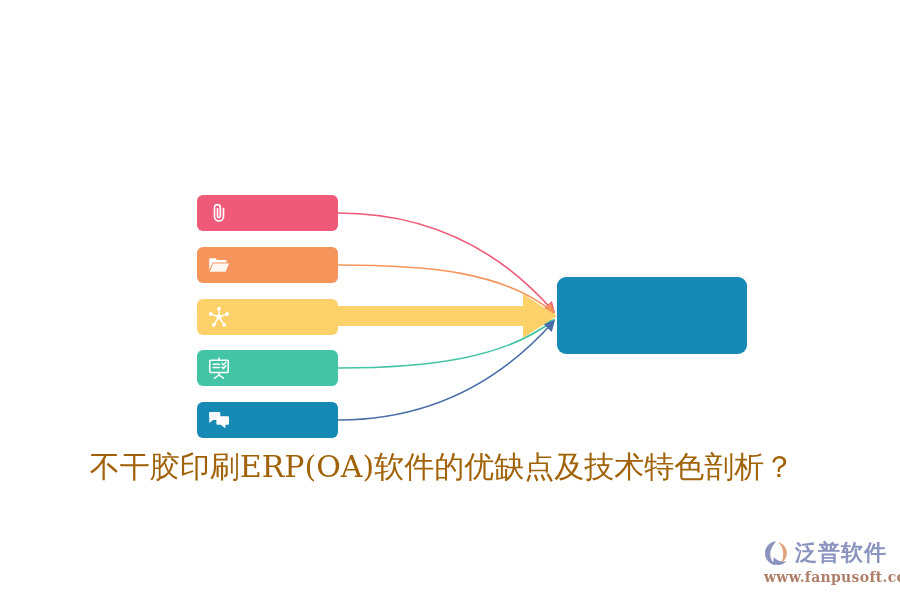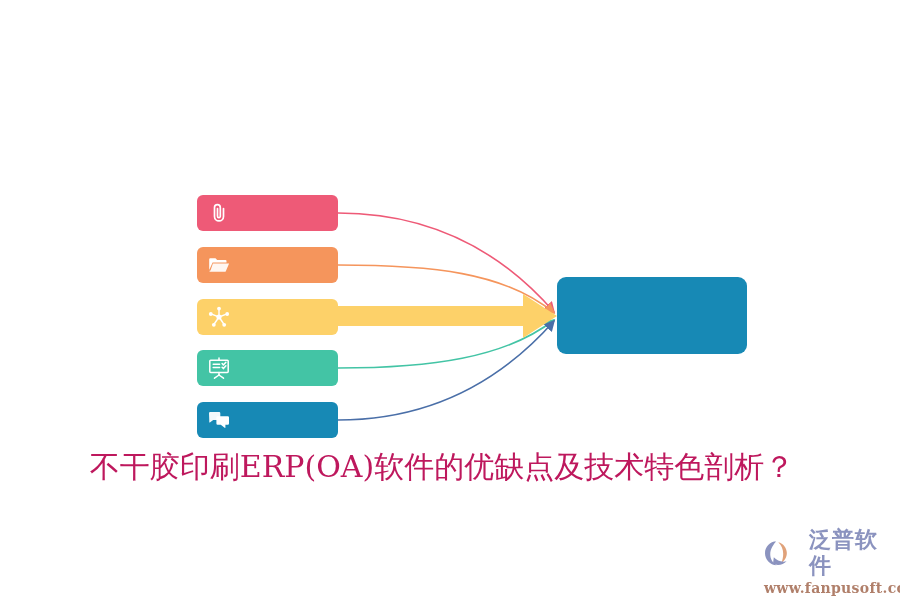--- a/index.html
+++ b/index.html
@@ -79,41 +79,41 @@
   
   #caption {
     position: absolute;
     left: 0;
     top: 445px;
     width: 884px;
     text-align: center;
     font-family: "DejaVu Serif", "Liberation Serif", serif;
     font-size: 30px;
     line-height: 44px;
-    color: #be185d;
+    color: #a16207;
     letter-spacing: 0px;
     white-space: nowrap;
   }
 
   
   #watermark {
     position: absolute;
     left: 762px;
     top: 532px;
     width: 132px;
     height: 58px;
     display: flex;
     flex-direction: column;
     align-items: flex-start;
     justify-content: center;
   }
   #wm-row {
     display: flex;
     align-items: center;
-    gap: 17px;
+    gap: 3px;
   }
   #wm-mark {
     width: 30px;
     height: 30px;
     flex: 0 0 auto;
   }
   #wm-name {
     font-family: "DejaVu Sans", sans-serif;
     font-size: 22px;
     font-weight: bold;

